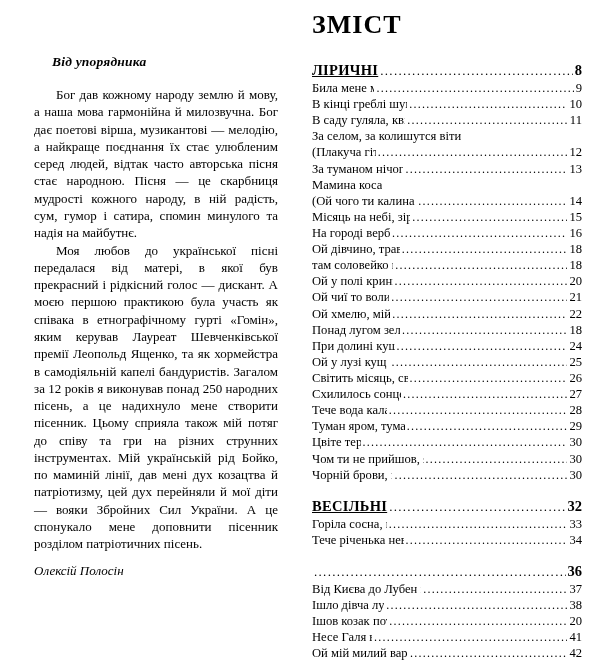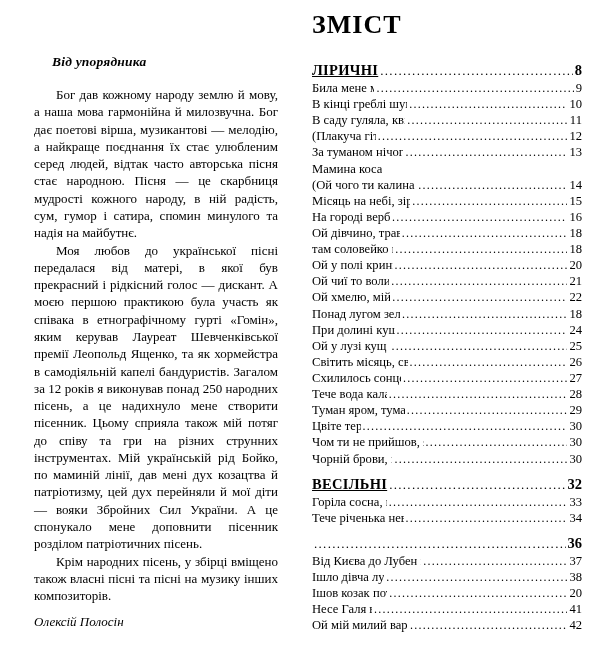--- a/index.html
+++ b/index.html
@@ -107,33 +107,32 @@
     font-size: 12px;
     letter-spacing: 1.25px;
   }
   .entry .pg {
     font-weight: normal;
     white-space: nowrap;
   }
   .entry.indent .lbl {
     padding-left: 0px;
   }
-  .gap-before { margin-top: 9px; }
+  .gap-before { margin-top: 15px; }
 </style>
 </head>
 <body>
 
 <div class="page">
 
   <div class="left-col">
     <div class="foreword-title">Від упорядника</div>
     <div class="foreword-body">
       <p>Бог дав кожному народу землю й мову, а наша мова гармонійна й милозвучна. Бог дає поетові вірша, музикантові — мелодію, а найкраще поєднання їх стає улюбленим серед людей, відтак часто авторська пісня стає народною. Пісня — це скарбниця мудрості кожного народу, в ній радість, сум, гумор і сатира, спомин минулого та надія на майбутнє.</p>
       <p>Моя любов до української пісні передалася від матері, в якої був прекрасний і рідкісний голос — дискант. А моєю першою практикою була участь як співака в етнографічному гурті «Гомін», яким керував Лауреат Шевченківської премії Леопольд Ященко, та як хормейстра в самодіяльній капелі бандуристів. Загалом за 12 років я виконував понад 250 народних пісень, а це надихнуло мене створити пісенник. Цьому сприяла також мій потяг до співу та гри на різних струнних інструментах. Мій українській рід Бойко, по маминій лінії, дав мені дух козацтва й патріотизму, цей дух перейняли й мої діти — вояки Збройних Сил України. А це спонукало мене доповнити пісенник розділом патріотичних пісень.</p>
-      <p>Крім народних пісень, у збірці вміщено також власні пісні та пісні на музику інших композиторів.</p>
     </div>
     <div class="signature">Олексій Полосін</div>
   </div>
 
   <div class="right-col">
     <div class="contents-title">ЗМІСТ</div>
 
     <div class="section">
       <div class="section-head">
         <span class="lbl">ЛІРИЧНІ</span>
@@ -148,20 +147,25 @@
       <div class="entry">
           <span class="lbl">В кінці греблі шумлять верби</span>
           <span class="dots">..............................................................</span>
           <span class="pg">10</span>
         </div>
       <div class="entry">
           <span class="lbl">В саду гуляла, квіти збирала</span>
           <span class="dots">..............................................................</span>
           <span class="pg">11</span>
         </div>
+      <div class="entry">
+          <span class="lbl">За селом, за колишутся віти</span>
+          <span class="dots"></span>
+          <span class="pg"></span>
+        </div>
       <div class="entry indent">
           <span class="lbl">(Плакуча гітара)</span>
           <span class="dots">..............................................................</span>
           <span class="pg">12</span>
         </div>
       <div class="entry">
           <span class="lbl">За туманом нічого не видно</span>
           <span class="dots">..............................................................</span>
           <span class="pg">13</span>
         </div>

